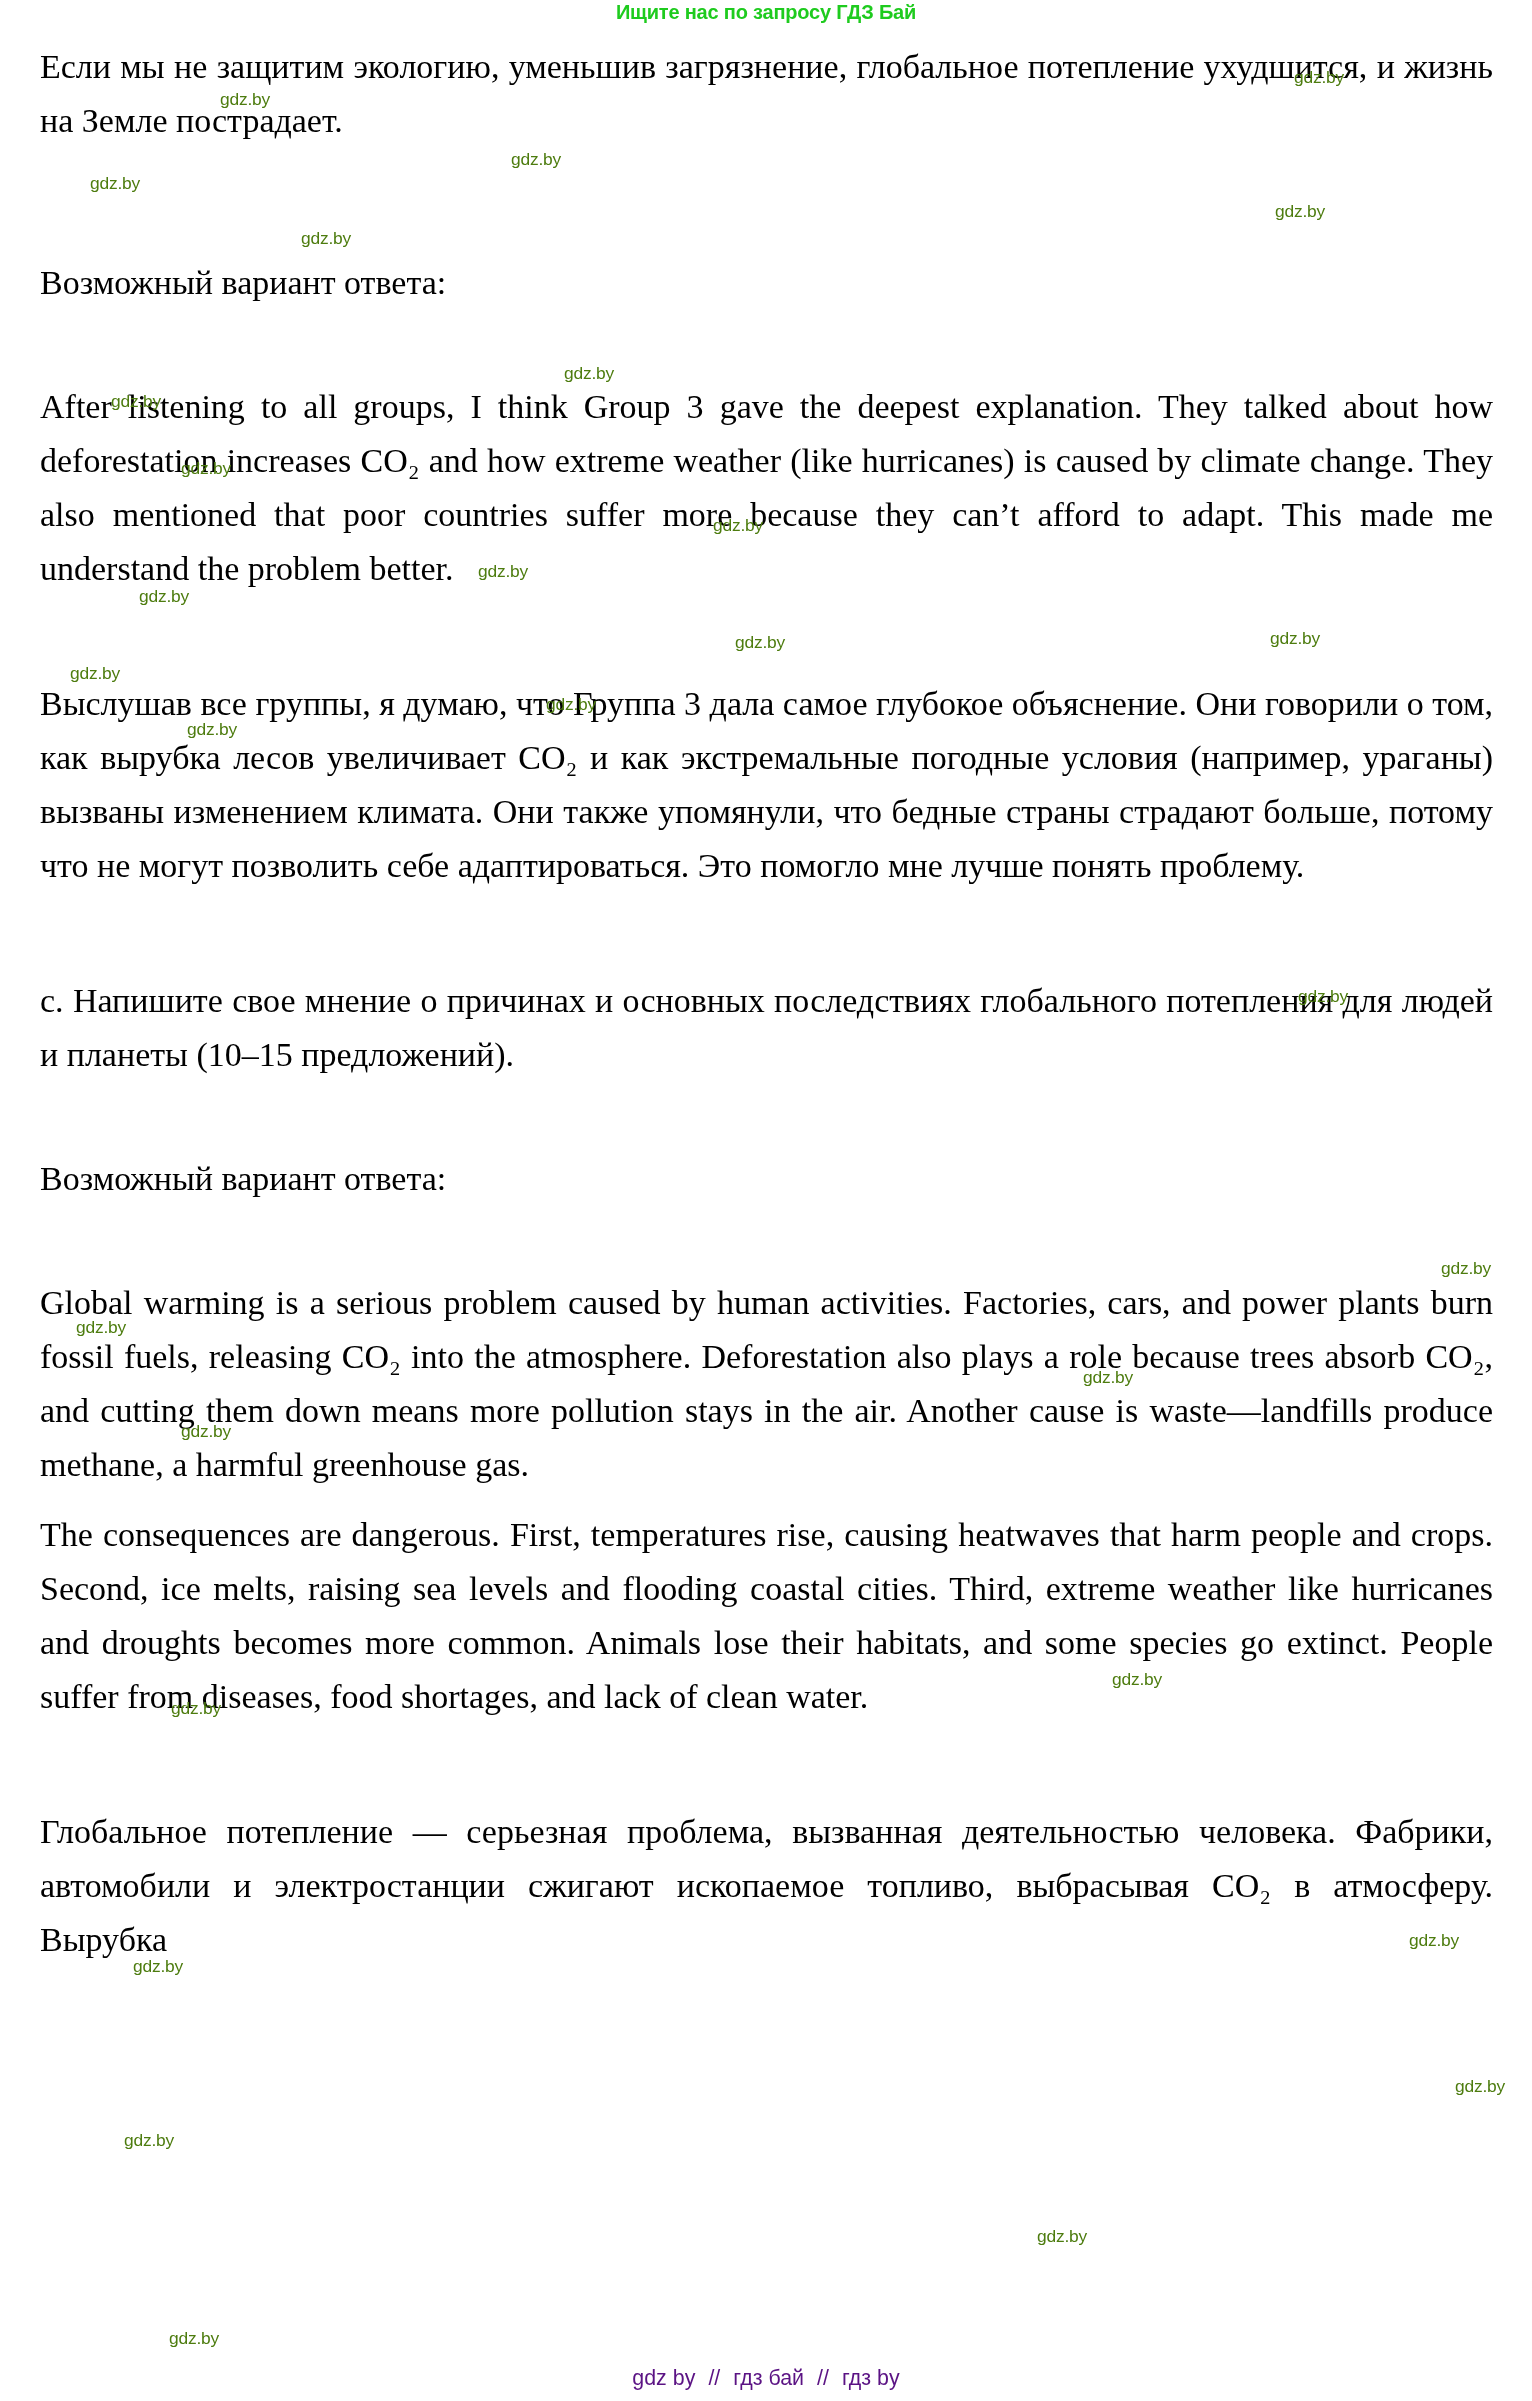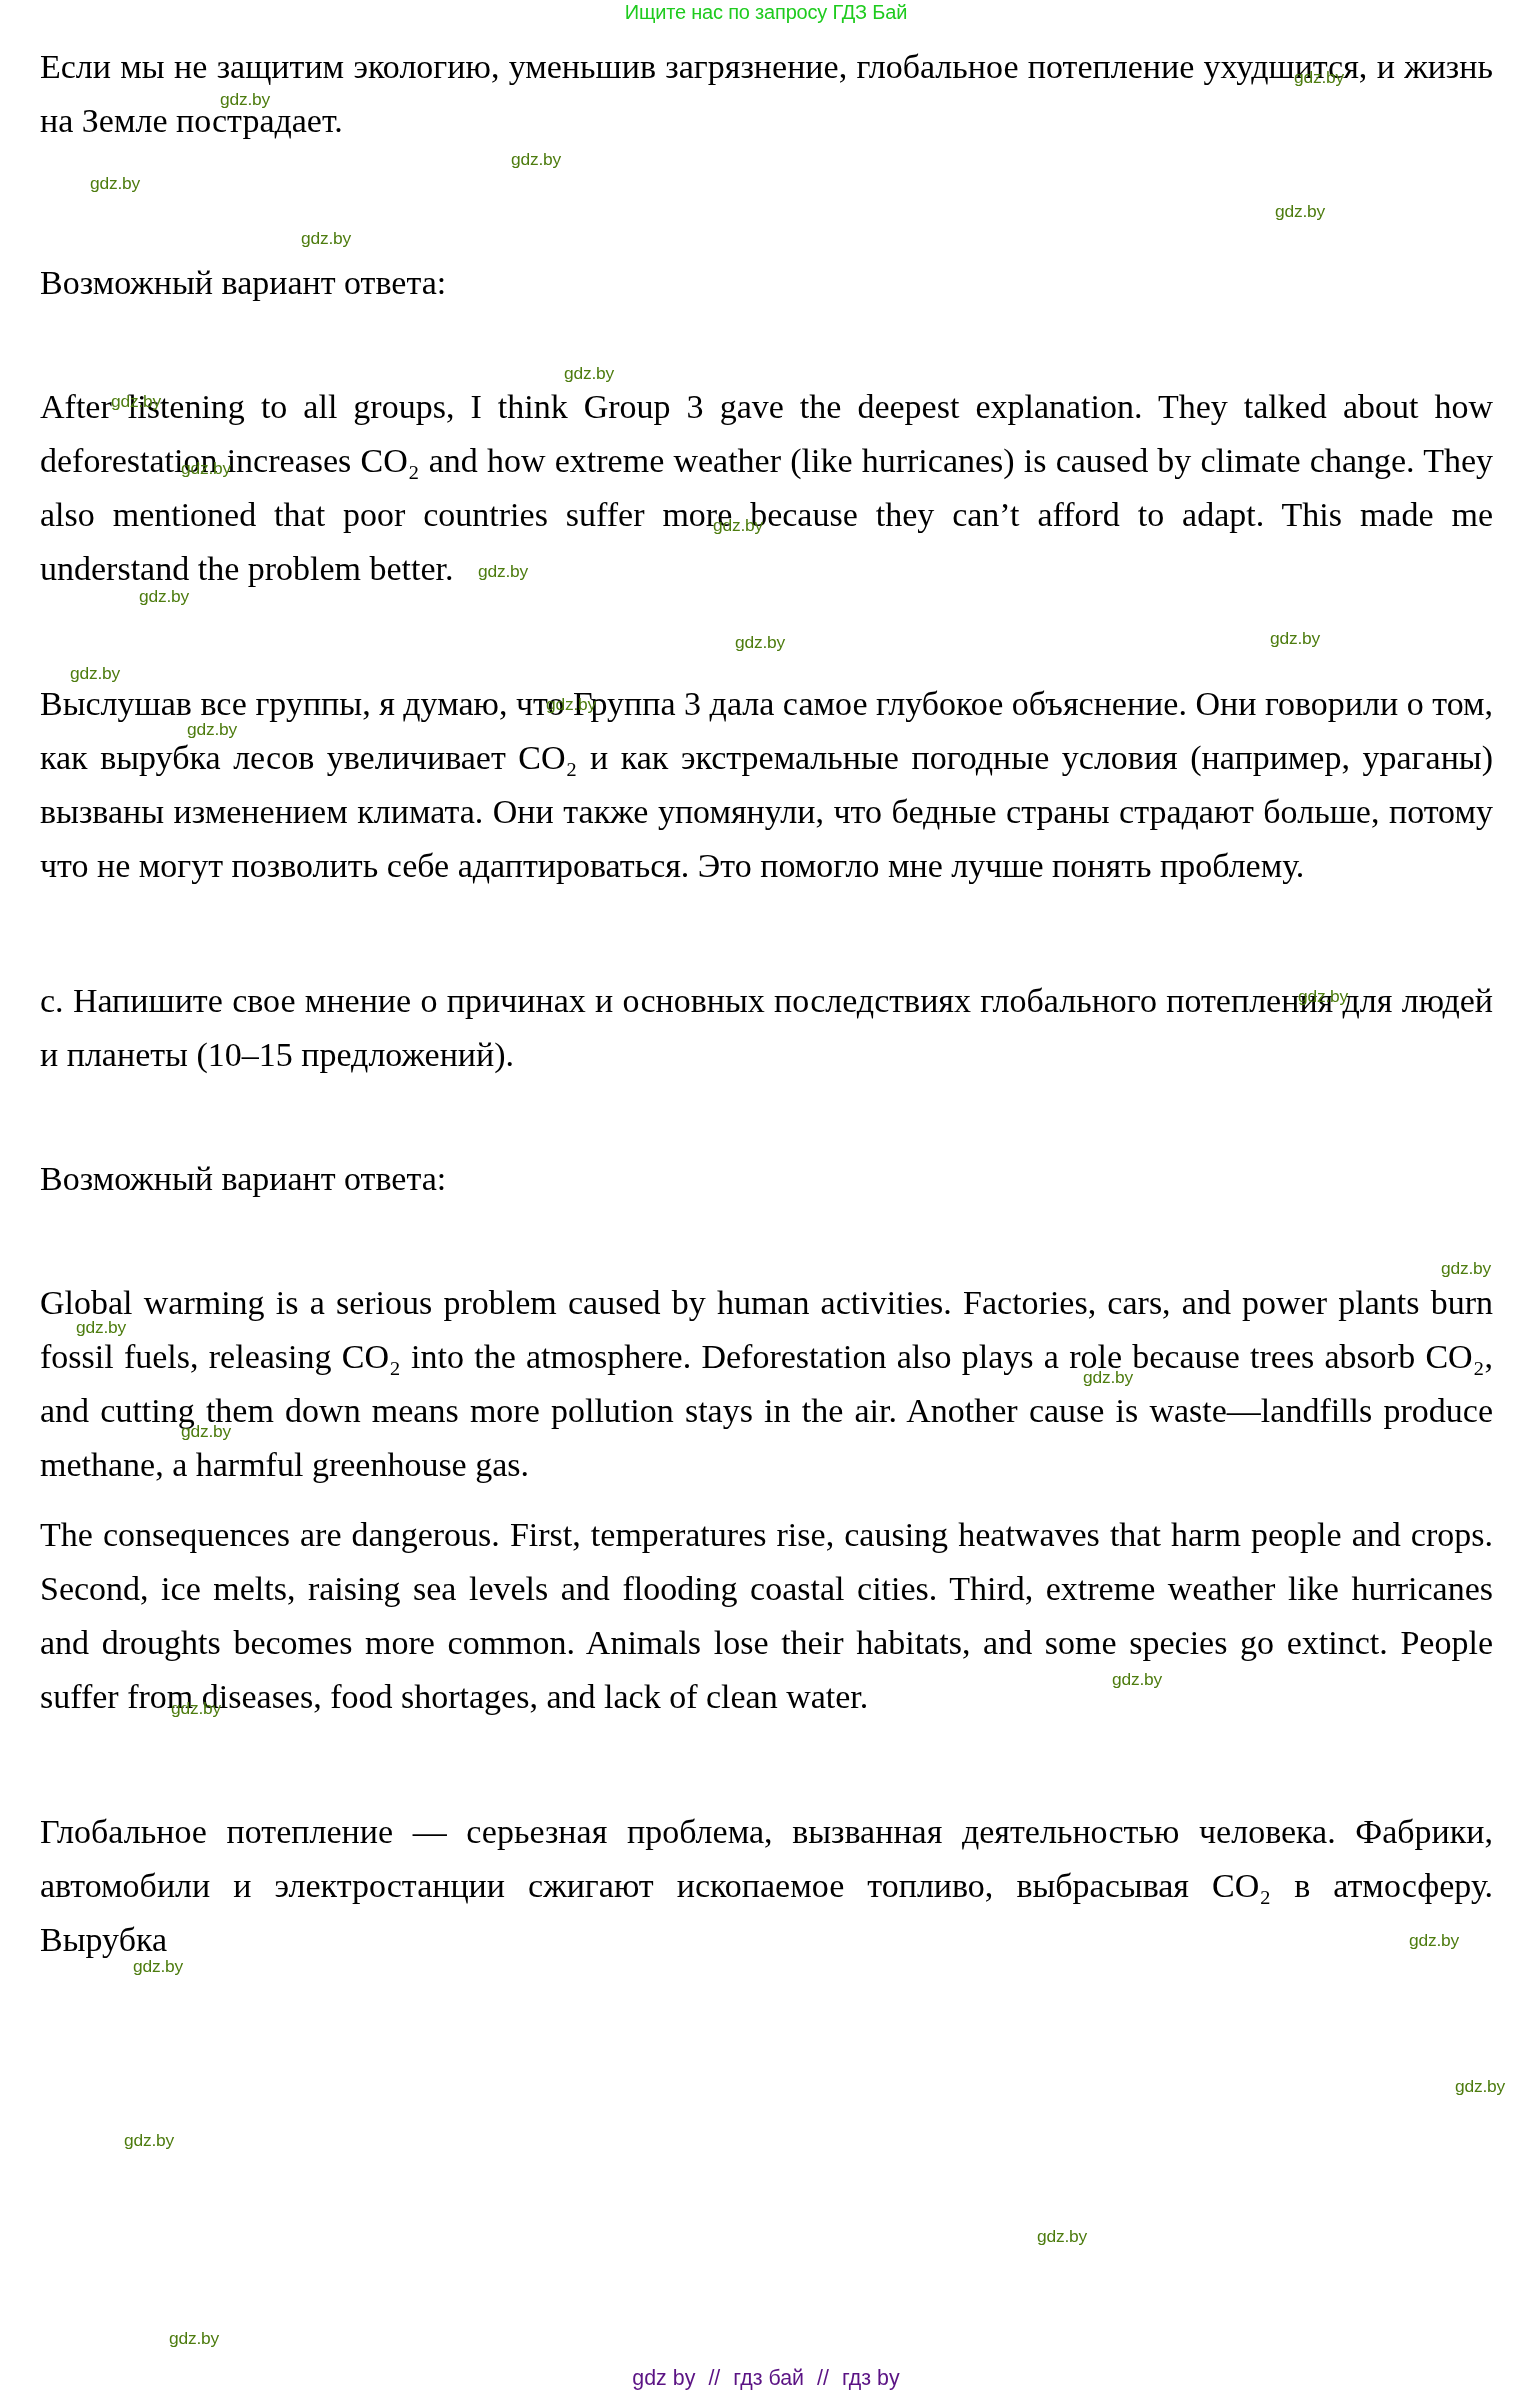--- a/index.html
+++ b/index.html
@@ -18,21 +18,21 @@
 
   
   .site-banner {
     position: absolute;
     top: 0px;
     left: 0;
     width: 1532px;
     text-align: center;
     font-family: "Liberation Sans", "DejaVu Sans", sans-serif;
     font-size: 20px;
-    font-weight: 400;
+    font-weight: 700;
     color: #1ecb1e;
     letter-spacing: -0.2px;
     line-height: 24px;
     white-space: nowrap;
   }
 
   
   .page {
     position: absolute;
     left: 24px;

